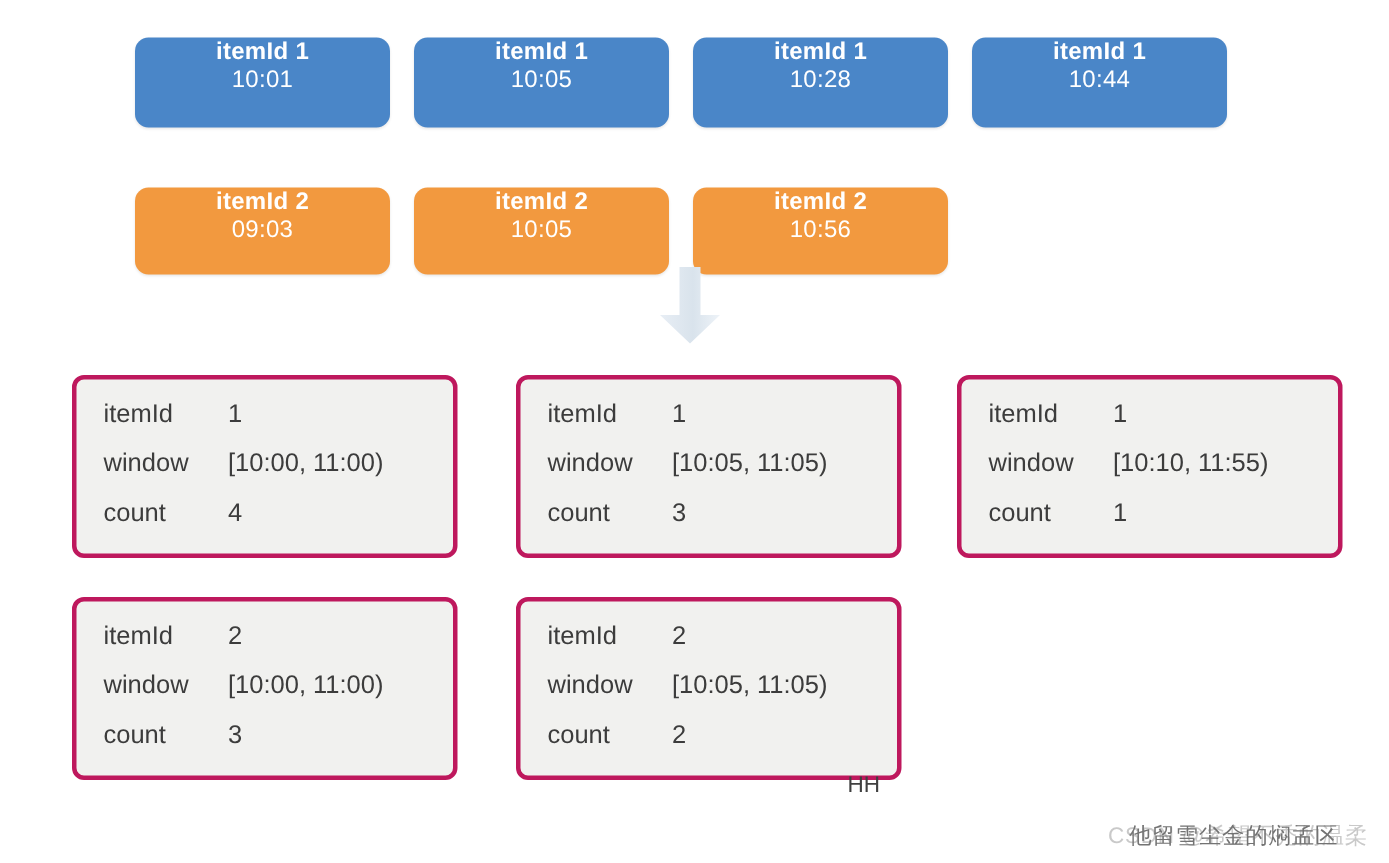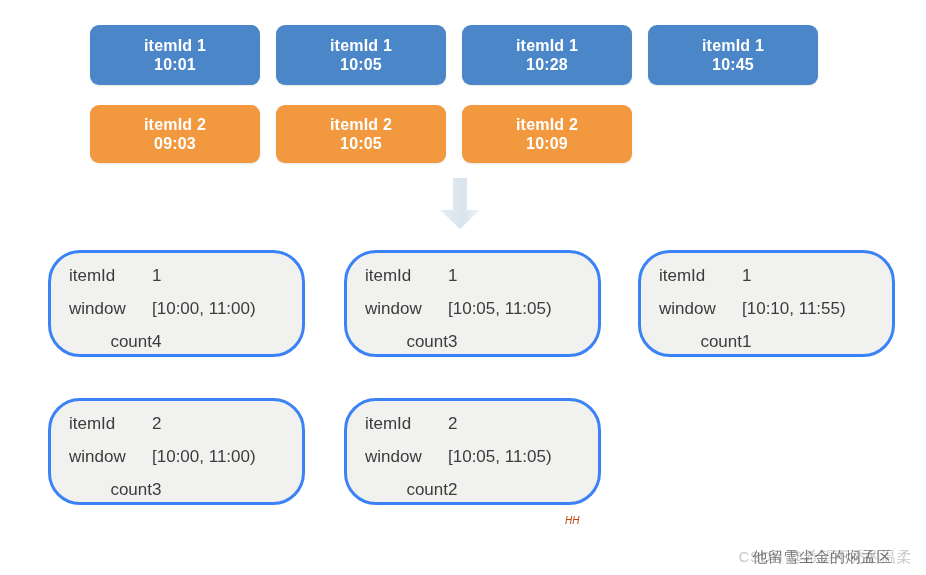--- a/index.html
+++ b/index.html
@@ -32,32 +32,32 @@
   #event-row-blue  { top: 25px; }
   #event-row-orange{ top: 105px; }
 
   .event-box {
     width: 170px;
     height: 60px;
     border-radius: 9px;
     display: flex;
     flex-direction: column;
     align-items: center;
-    justify-content: center;
+    justify-content: flex-start;
     color: #ffffff;
     font-size: 16px;
     line-height: 19px;
     letter-spacing: 0.2px;
     box-shadow: 0 1px 2px rgba(0,0,0,0.10);
     box-sizing: border-box;
   }
   .event-box.blue   { background: #4a86c8; }
-  .event-box.orange { background: #f2993f; height: 58px; }
+  .event-box.orange { background: #f2993f; height: 58px; margin-top: 20px; }
   .event-box .ev-id   { font-weight: 600; }
-  .event-box .ev-time { font-weight: 700; }
+  .event-box .ev-time { font-weight: 400; }
 
   
   #flow-arrow {
     position: absolute;
     left: 438px;
     top: 178px;
     width: 44px;
     height: 52px;
   }
 
@@ -65,35 +65,35 @@
   #result-cards {
     position: absolute;
     left: 0;
     top: 0;
     width: 926px;
     height: 575px;
   }
   .result-card {
     position: absolute;
     width: 257px;
-    height: 107px;
-    border: 3px solid #3b82f6;
-    border-radius: 32px;
+    height: 122px;
+    border: 3px solid #be185d;
+    border-radius: 8px;
     background: #f1f1ef;
     box-sizing: border-box;
     padding: 14px 0 0 18px;
   }
   .card-line {
     display: flex;
     font-size: 17px;
     line-height: 17px;
     color: #3c3c3c;
     margin-bottom: 16px;
   }
-  .card-line:last-child { margin-bottom: 0; text-align: right; }
+  .card-line:last-child { margin-bottom: 0; }
   .card-label {
     width: 83px;
     flex: 0 0 83px;
     white-space: nowrap;
   }
   .card-value {
     white-space: nowrap;
   }
 
   
@@ -116,24 +116,23 @@
   #watermark-main .wm-overlay {
     position: absolute;
     left: 14px;
     top: 0;
     color: #737373;
   }
   #watermark-small {
     position: absolute;
     left: 565px;
     top: 515px;
-    font-size: 10px;
-    color: #c2410c;
-    white-space: nowrap;
-    font-style: italic;
+    font-size: 15px;
+    color: #404040;
+    white-space: nowrap;
   }
 </style>
 </head>
 <body>
 
 <div id="event-rows">
 
   <div class="event-row" id="event-row-blue">
     <div class="event-box blue">
       <span class="ev-id">itemId 1</span>
@@ -142,36 +141,36 @@
     <div class="event-box blue">
       <span class="ev-id">itemId 1</span>
       <span class="ev-time">10:05</span>
     </div>
     <div class="event-box blue">
       <span class="ev-id">itemId 1</span>
       <span class="ev-time">10:28</span>
     </div>
     <div class="event-box blue">
       <span class="ev-id">itemId 1</span>
-      <span class="ev-time">10:45</span>
+      <span class="ev-time">10:44</span>
     </div>
   </div>
 
   <div class="event-row" id="event-row-orange">
     <div class="event-box orange">
       <span class="ev-id">itemId 2</span>
       <span class="ev-time">09:03</span>
     </div>
     <div class="event-box orange">
       <span class="ev-id">itemId 2</span>
       <span class="ev-time">10:05</span>
     </div>
     <div class="event-box orange">
       <span class="ev-id">itemId 2</span>
-      <span class="ev-time">10:09</span>
+      <span class="ev-time">10:56</span>
     </div>
   </div>
 
 </div>
 
 <div id="flow-arrow">
   <svg width="44" height="52" viewBox="0 0 44 52" xmlns="http://www.w3.org/2000/svg">
     <defs>
       <linearGradient id="arrowGrad" x1="0" y1="0" x2="1" y2="0">
         <stop offset="0%" stop-color="#e8eef5"></stop>

